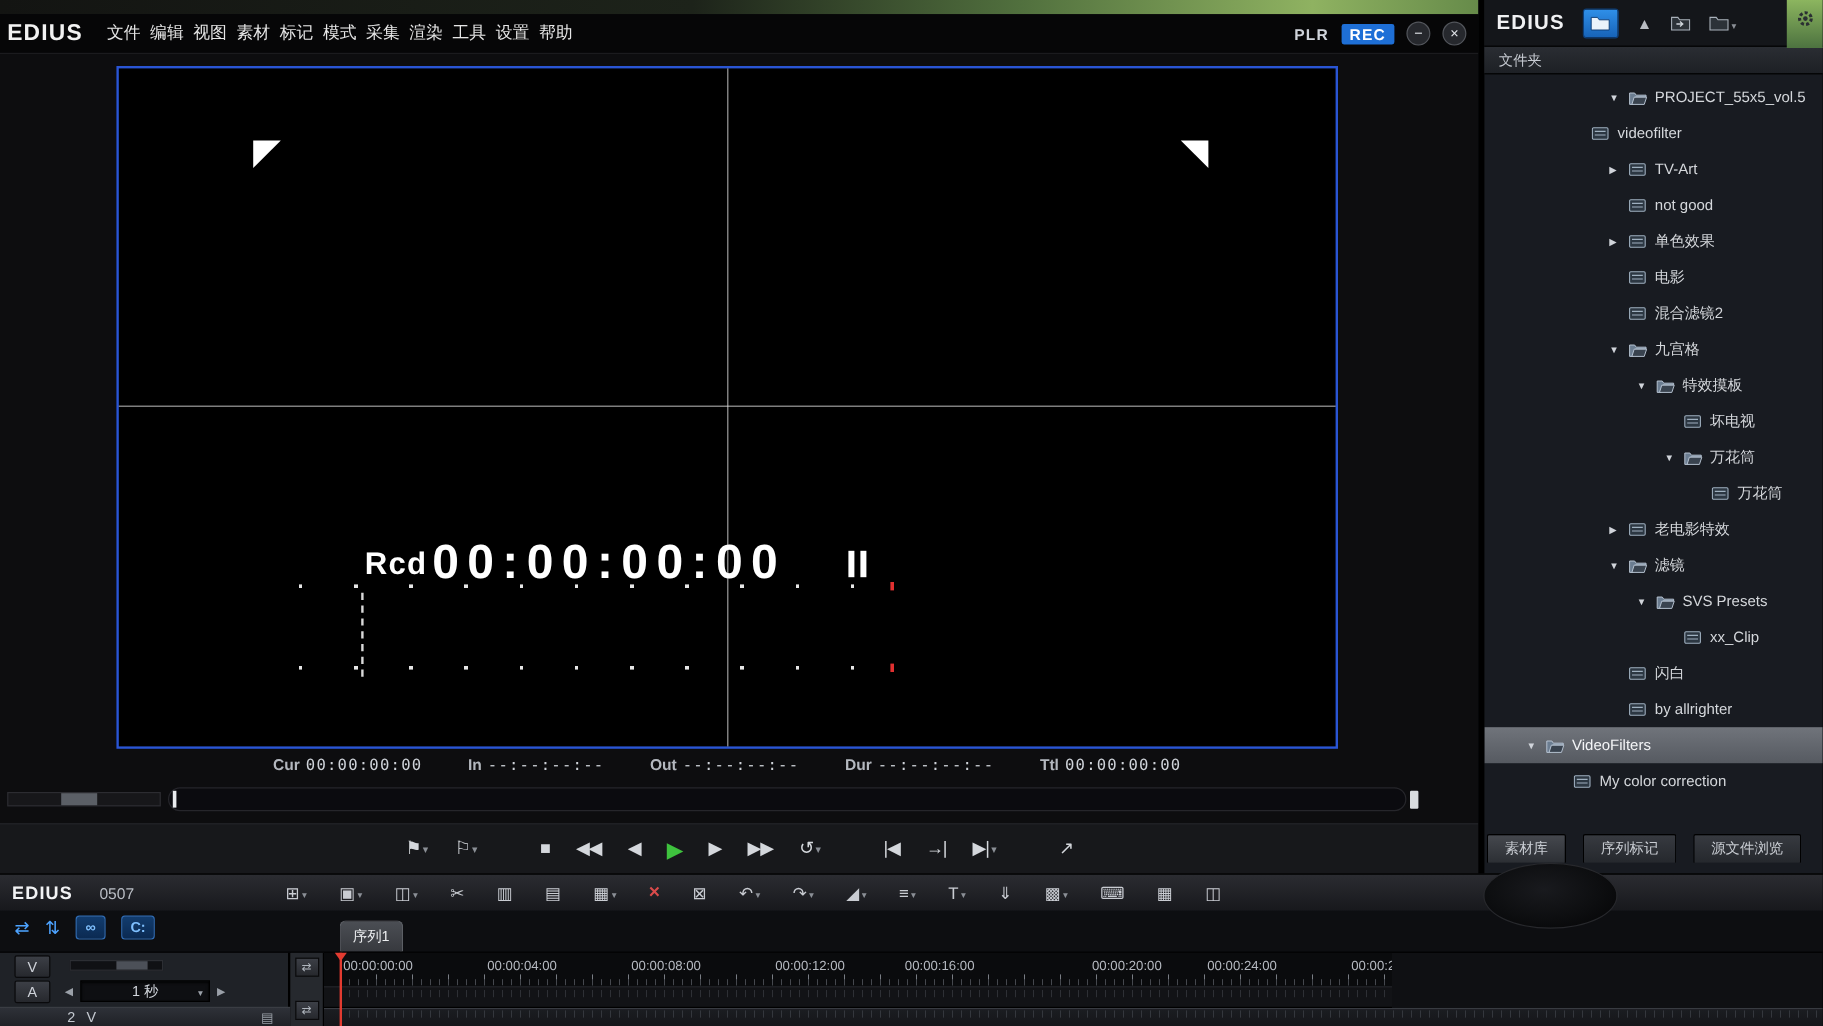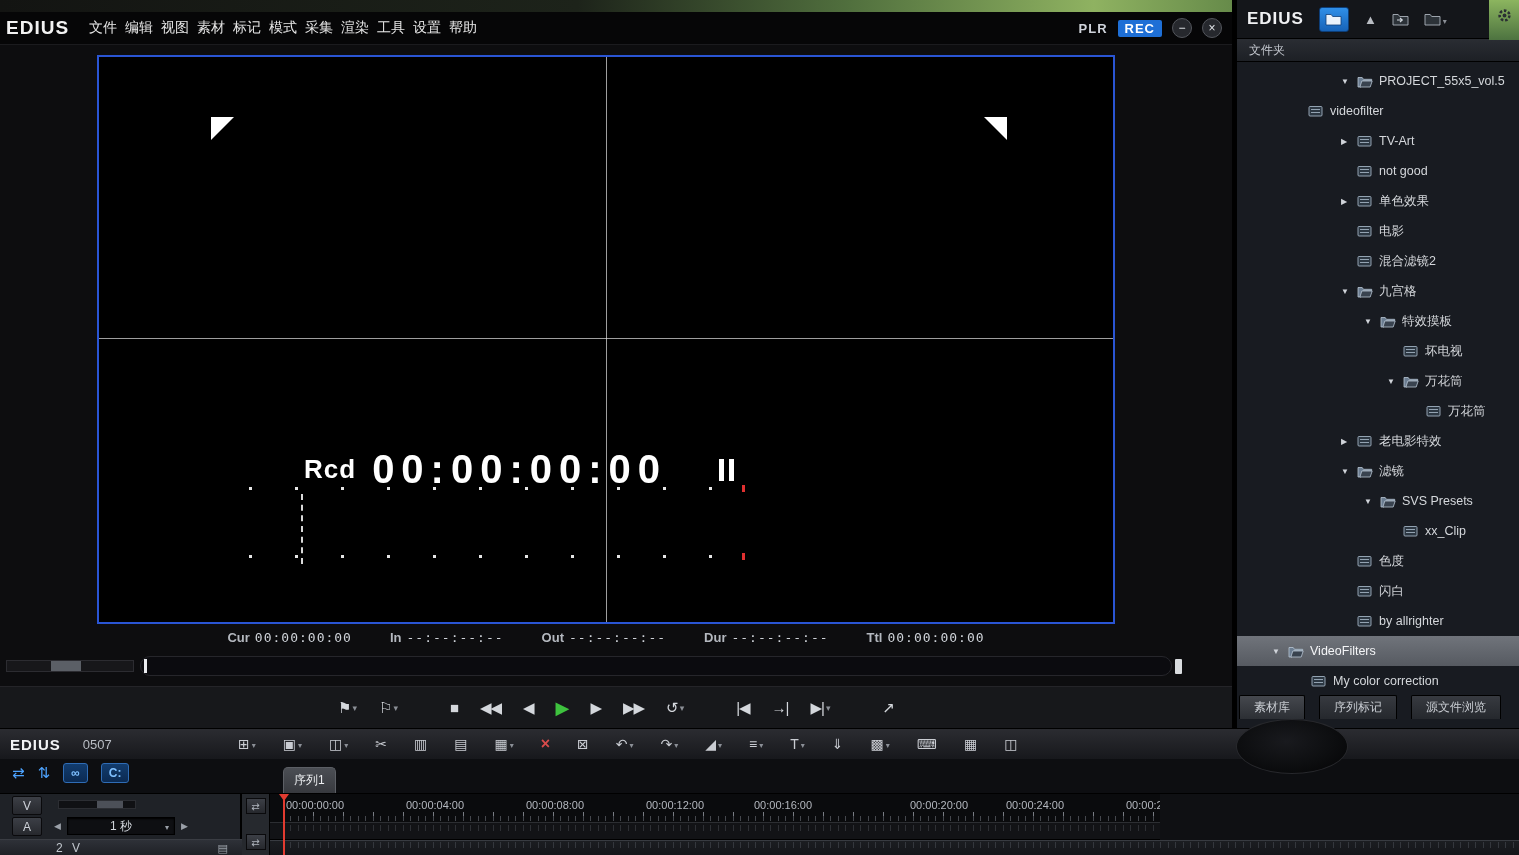--- a/index.html
+++ b/index.html
@@ -24,21 +24,21 @@
   .rec{background:#1e6fd6;color:#fff;font-weight:bold;font-size:13px;padding:1px 7px;border-radius:2px;letter-spacing:1px}
   .circle-btn{width:20px;height:20px;border-radius:50%;background:#26282d;border:1px solid #53565c;color:#e2e5e9;display:flex;align-items:center;justify-content:center;font-size:12px;line-height:1}
 
   .preview{position:absolute;left:97px;top:43px;width:1018px;height:569px;background:#000;border:2px solid #2a55d4}
   .cross-v{position:absolute;left:50%;top:0;width:1px;height:100%;background:rgba(225,225,225,.7)}
   .cross-h{position:absolute;left:0;top:281px;width:100%;height:1px;background:rgba(225,225,225,.7)}
   .tri{position:absolute;width:0;height:0;top:60px}
   .tri-left{left:112px;border-top:23px solid #fff;border-right:23px solid transparent}
   .tri-right{right:106px;border-top:23px solid #fff;border-left:23px solid transparent}
   .rcd-row{position:absolute;left:205px;top:390px;display:flex;align-items:center;color:#fff}
-  .rcd-label{font-size:26px;font-weight:bold;margin-right:16px;letter-spacing:1px}
+  .rcd-label{font-size:26px;font-weight:bold;margin-right:4px;letter-spacing:1px}
   .rcd-tc{font-size:40px;font-weight:bold;letter-spacing:7px}
   .rcd-pause{margin-left:52px;display:flex;gap:5px}
   .rcd-pause i{display:block;width:5px;height:22px;background:#fff}
   .dash-v{position:absolute;left:202px;top:437px;height:70px;width:0;border-left:2px dashed rgba(255,255,255,.85)}
   .dotrow{position:absolute;height:3px;background-image:repeating-linear-gradient(90deg,rgba(255,255,255,.9) 0 3px,transparent 3px 46px)}
   .dr1{left:150px;top:430px;width:480px}
   .dr2{left:150px;top:498px;width:480px}
   .dotrow::after{content:"";position:absolute;right:-16px;top:-2px;width:3px;height:7px;background:#e03030}
 
   .status-line{position:absolute;left:97px;top:618px;width:1018px;display:flex;justify-content:center;gap:38px;font-size:13px;color:#b9bdc4;white-space:nowrap}
@@ -263,21 +263,21 @@
         <div class="trow" data-name="bin-tree-item-0" style="padding-left:104px">
           <span class="tw" data-name="expand-open-icon">▼</span>
           <span class="ticon" data-name="folder-open-icon">
             <svg width="16" height="13" viewBox="0 0 16 13">
               <path d="M1 2.5h4.2l1.3 1.8h8.2v1.5H5.8L4 12H1z" fill="#6b7d91" stroke="#b9c6d4" stroke-width="0.8"></path>
               <path d="M4.8 6h10.4L13.2 12H2.9z" fill="#39434f" stroke="#b9c6d4" stroke-width="0.8"></path>
             </svg>
           </span>
           <span class="tlab" data-name="bin-tree-item-label">PROJECT_55x5_vol.5</span>
         </div>
-        <div class="trow" data-name="bin-tree-item-1" style="padding-left:55px">
+        <div class="trow" data-name="bin-tree-item-1" style="padding-left:73px">
           <span class="tw" data-name="tree-indent-spacer"></span>
           <span class="ticon" data-name="bin-icon">
             <svg width="15" height="12" viewBox="0 0 15 12">
               <rect x="1" y="1.5" width="13" height="9.5" rx="1" fill="#2c3742" stroke="#9fb0c0" stroke-width="0.9"></rect>
               <line x1="3" y1="4.5" x2="12" y2="4.5" stroke="#9fb0c0" stroke-width="0.9"></line>
               <line x1="3" y1="7.5" x2="12" y2="7.5" stroke="#9fb0c0" stroke-width="0.9"></line>
             </svg>
           </span>
           <span class="tlab" data-name="bin-tree-item-label">videofilter</span>
         </div>
@@ -422,31 +422,20 @@
         <div class="trow" data-name="bin-tree-item-15" style="padding-left:150px">
           <span class="tw" data-name="tree-indent-spacer"></span>
           <span class="ticon" data-name="bin-icon">
             <svg width="15" height="12" viewBox="0 0 15 12">
               <rect x="1" y="1.5" width="13" height="9.5" rx="1" fill="#2c3742" stroke="#9fb0c0" stroke-width="0.9"></rect>
               <line x1="3" y1="4.5" x2="12" y2="4.5" stroke="#9fb0c0" stroke-width="0.9"></line>
               <line x1="3" y1="7.5" x2="12" y2="7.5" stroke="#9fb0c0" stroke-width="0.9"></line>
             </svg>
           </span>
           <span class="tlab" data-name="bin-tree-item-label">xx_Clip</span>
-        </div>
-        <div class="trow" data-name="bin-tree-item-16" style="padding-left:104px">
-          <span class="tw" data-name="tree-indent-spacer"></span>
-          <span class="ticon" data-name="bin-icon">
-            <svg width="15" height="12" viewBox="0 0 15 12">
-              <rect x="1" y="1.5" width="13" height="9.5" rx="1" fill="#2c3742" stroke="#9fb0c0" stroke-width="0.9"></rect>
-              <line x1="3" y1="4.5" x2="12" y2="4.5" stroke="#9fb0c0" stroke-width="0.9"></line>
-              <line x1="3" y1="7.5" x2="12" y2="7.5" stroke="#9fb0c0" stroke-width="0.9"></line>
-            </svg>
-          </span>
-          <span class="tlab" data-name="bin-tree-item-label">色度</span>
         </div>
         <div class="trow" data-name="bin-tree-item-18" style="padding-left:104px">
           <span class="tw" data-name="tree-indent-spacer"></span>
           <span class="ticon" data-name="bin-icon">
             <svg width="15" height="12" viewBox="0 0 15 12">
               <rect x="1" y="1.5" width="13" height="9.5" rx="1" fill="#2c3742" stroke="#9fb0c0" stroke-width="0.9"></rect>
               <line x1="3" y1="4.5" x2="12" y2="4.5" stroke="#9fb0c0" stroke-width="0.9"></line>
               <line x1="3" y1="7.5" x2="12" y2="7.5" stroke="#9fb0c0" stroke-width="0.9"></line>
             </svg>
           </span>

